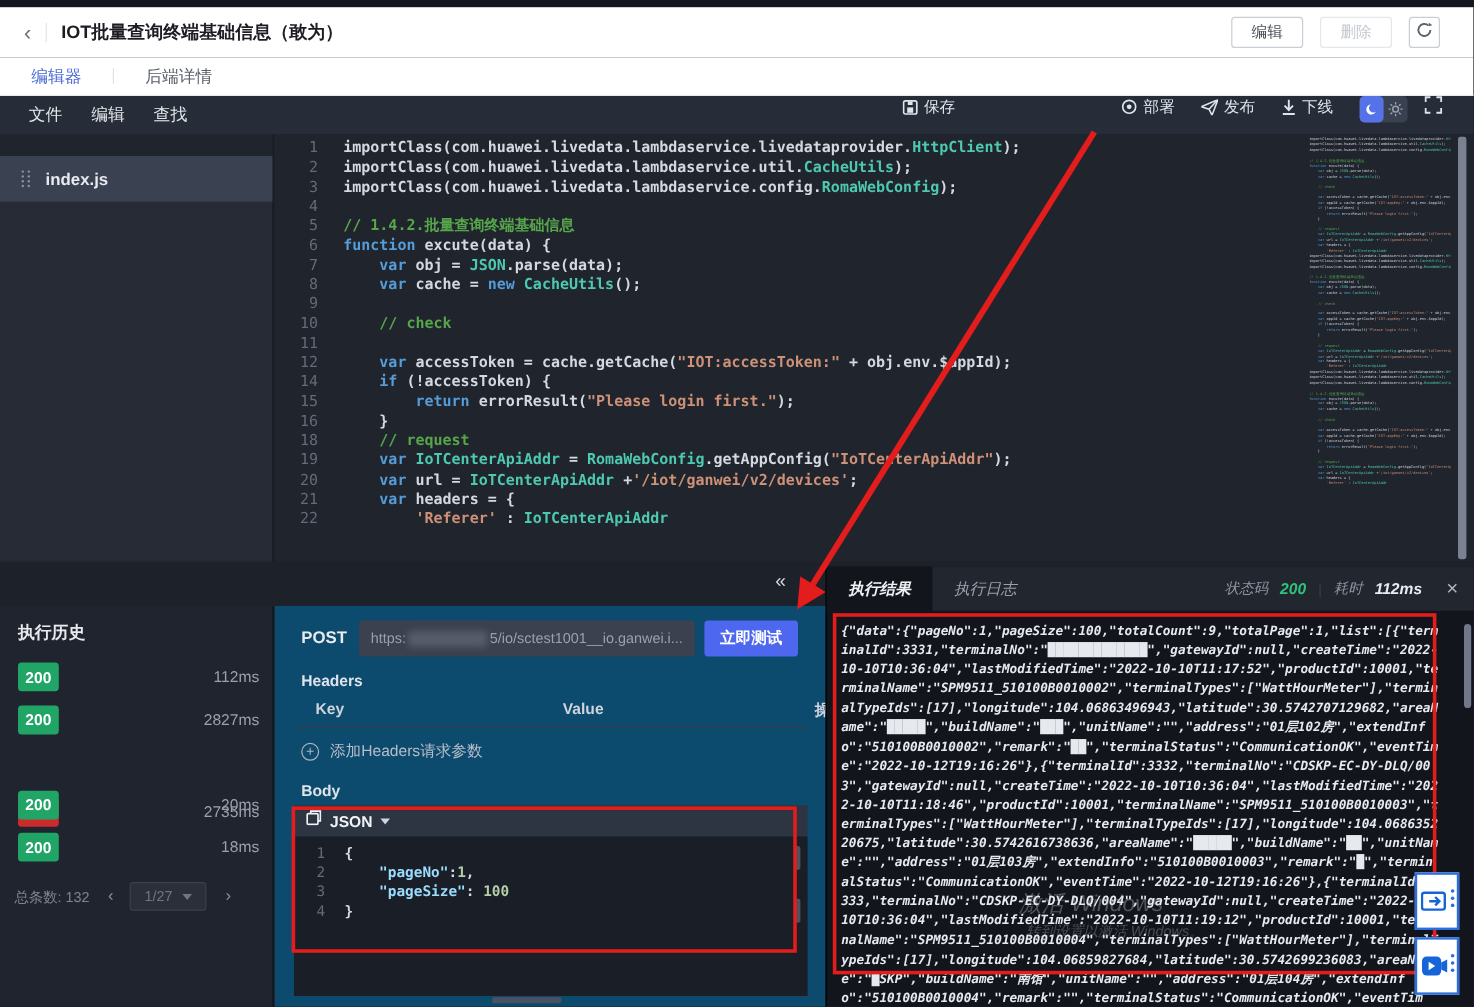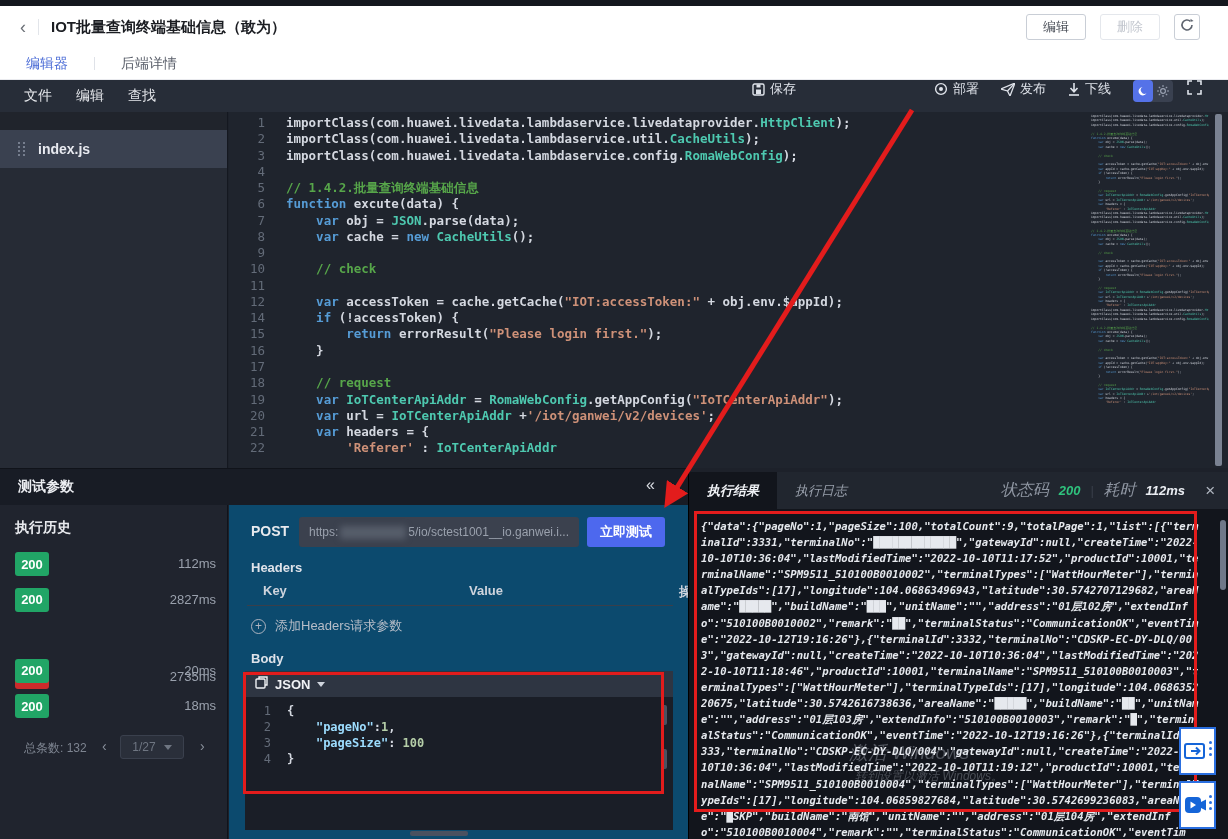--- a/index.html
+++ b/index.html
@@ -68,21 +68,21 @@
     display:flex; align-items:center; }
   #test-panel-title { margin-left:18px; color:#eceef2; font-size:14px; font-weight:bold; }
   #collapse-icon { position:absolute; left:646px; top:476px; color:#d8dbe2; font-size:16px; cursor:pointer; }
 
   #history-panel { left:0; top:505px; width:228px; height:334px; background:#20242e; border-right:1px solid #10131a; }
   #history-title { position:absolute; left:15px; top:14px; color:#e8eaee; font-size:14px; font-weight:bold; }
   .hist-item { position:absolute; left:0; width:228px; height:30px; cursor:pointer; }
   .hist-badge { position:absolute; left:15px; top:0; width:34px; height:24px; border-radius:3px; color:#fff;
     font-size:13px; font-weight:bold; display:flex; align-items:center; justify-content:center; }
   .hist-time { position:absolute; right:12px; top:4px; color:#9aa1ad; font-size:13px; }
-  #history-footer { position:absolute; left:16px; top:228px; width:184px; height:30px; }
+  #history-footer { position:absolute; left:4px; top:228px; width:184px; height:30px; }
   #total-label { position:absolute; left:8px; top:7px; color:#7d8490; font-size:12px; }
   #page-prev { position:absolute; left:86px; top:5px; color:#8a919d; font-size:14px; cursor:pointer; }
   #page-select { position:absolute; left:104px; top:2px; width:64px; height:24px; background:#2a2f3a;
     border:1px solid #3a404d; border-radius:3px; color:#6f7682; font-size:12px; display:flex; align-items:center;
     justify-content:center; gap:8px; cursor:pointer; }
   .caret-down { width:0; height:0; border-left:4px solid transparent; border-right:4px solid transparent; border-top:5px solid #6f7682; }
   #page-next { position:absolute; left:184px; top:5px; color:#8a919d; font-size:14px; cursor:pointer; }
 
   #request-panel { left:229px; top:505px; width:494px; height:334px; background:#0c4a6e; }
   #method-label { position:absolute; left:22px; top:18px; color:#e8eaee; font-size:14px; font-weight:bold; }
@@ -113,21 +113,21 @@
   .mini-thumb { position:absolute; width:5px; background:#4b5260; border-radius:2px; }
   #hscroll-thumb { position:absolute; left:181px; top:326px; width:58px; height:5px; background:#4a5160; border-radius:2px; }
 
   
   #result-panel { left:688px; top:472px; width:540px; height:371px; background:#12151c; border-left:1px solid #000;font-style:italic; }
   #result-tabbar { position:absolute; left:0; top:0; width:540px; height:37px; background:#21262f; display:flex; }
   .res-tab { height:37px; padding:0 18px; display:flex; align-items:center; font-size:13px; cursor:pointer; }
   .res-tab.active { background:#12151c; color:#f0f2f6; font-weight:bold; }
   .res-tab.inactive { color:#9aa1ad; }
   #res-status { position:absolute; right:14px; top:0; height:37px; display:flex; align-items:center; gap:10px; }
-  .status-lbl { color:#8f96a2; font-size:16px; }
+  .status-lbl { color:#8f96a2; font-size:12px; }
   #status-code { color:#2fc27d; font-size:13px; font-weight:bold; }
   .status-sep { color:#3a404c; font-size:12px; }
   #time-value { color:#e9ecf1; font-size:13px; font-weight:bold; }
   #result-close { color:#b0b6c0; font-size:17px; margin-left:10px; cursor:pointer; line-height:1; }
   #response-text { position:absolute; left:12px; top:46px; width:498px; height:322px; overflow:hidden;
     font-family:"DejaVu Sans Mono","Liberation Mono",monospace; font-size:10.6px; line-height:16.1px;
     font-weight:bold; color:#e6e9ee; white-space:pre-wrap; word-break:break-all; }
   #result-scroll { position:absolute; left:531px; top:48px; width:6px; height:70px; background:#707889; border-radius:3px; }
   #watermark { position:absolute; left:160px; top:268px; color:rgba(215,222,232,0.32); font-size:19px; pointer-events:none; }
   #watermark2 { position:absolute; left:166px; top:296px; color:rgba(215,222,232,0.28); font-size:12px; pointer-events:none; }
@@ -286,34 +286,30 @@
         <div class="code-line"><span class="ln">6</span><span class="ct"><span class="tk-k">function</span><span class="tk-p"> excute(data) {</span></span></div>
         <div class="code-line"><span class="ln">7</span><span class="ct"><span class="tk-p">    </span><span class="tk-k">var</span><span class="tk-p"> obj = </span><span class="tk-t">JSON</span><span class="tk-p">.parse(data);</span></span></div>
         <div class="code-line"><span class="ln">8</span><span class="ct"><span class="tk-p">    </span><span class="tk-k">var</span><span class="tk-p"> cache = </span><span class="tk-k">new</span><span class="tk-p"> </span><span class="tk-t">CacheUtils</span><span class="tk-p">();</span></span></div>
         <div class="code-line"><span class="ln">9</span><span class="ct"></span></div>
         <div class="code-line"><span class="ln">10</span><span class="ct"><span class="tk-p">    </span><span class="tk-c">// check</span></span></div>
         <div class="code-line"><span class="ln">11</span><span class="ct"></span></div>
         <div class="code-line"><span class="ln">12</span><span class="ct"><span class="tk-p">    </span><span class="tk-k">var</span><span class="tk-p"> accessToken = cache.getCache(</span><span class="tk-s">"IOT:accessToken:"</span><span class="tk-p"> + obj.env.$appId);</span></span></div>
         <div class="code-line"><span class="ln">14</span><span class="ct"><span class="tk-p">    </span><span class="tk-k">if</span><span class="tk-p"> (!accessToken) {</span></span></div>
         <div class="code-line"><span class="ln">15</span><span class="ct"><span class="tk-p">        </span><span class="tk-k">return</span><span class="tk-p"> errorResult(</span><span class="tk-s">"Please login first."</span><span class="tk-p">);</span></span></div>
         <div class="code-line"><span class="ln">16</span><span class="ct"><span class="tk-p">    }</span></span></div>
-        <div class="code-line"><span class="ln">17</span><span class="ct"></span></div>
         <div class="code-line"><span class="ln">18</span><span class="ct"><span class="tk-p">    </span><span class="tk-c">// request</span></span></div>
         <div class="code-line"><span class="ln">19</span><span class="ct"><span class="tk-p">    </span><span class="tk-k">var</span><span class="tk-p"> </span><span class="tk-t">IoTCenterApiAddr</span><span class="tk-p"> = </span><span class="tk-t">RomaWebConfig</span><span class="tk-p">.getAppConfig(</span><span class="tk-s">"IoTCenterApiAddr"</span><span class="tk-p">);</span></span></div>
         <div class="code-line"><span class="ln">20</span><span class="ct"><span class="tk-p">    </span><span class="tk-k">var</span><span class="tk-p"> url = </span><span class="tk-t">IoTCenterApiAddr</span><span class="tk-p"> +</span><span class="tk-s">'/iot/ganwei/v2/devices'</span><span class="tk-p">;</span></span></div>
         <div class="code-line"><span class="ln">21</span><span class="ct"><span class="tk-p">    </span><span class="tk-k">var</span><span class="tk-p"> headers = {</span></span></div>
         <div class="code-line"><span class="ln">22</span><span class="ct"><span class="tk-p">        </span><span class="tk-s">'Referer'</span><span class="tk-p"> : </span><span class="tk-t">IoTCenterApiAddr</span></span></div>
       </div>
     <div id="minimap"><div><span class="tk-p">importClass(com.huawei.livedata.lambdaservice.livedataprovider.</span><span class="tk-t">HttpClient</span></div><div><span class="tk-p">importClass(com.huawei.livedata.lambdaservice.util.</span><span class="tk-t">CacheUtils</span><span class="tk-p">);</span></div><div><span class="tk-p">importClass(com.huawei.livedata.lambdaservice.config.</span><span class="tk-t">RomaWebConfig</span></div><div>&nbsp;</div><div><span class="tk-c">// 1.4.2.批量查询终端基础信息</span></div><div><span class="tk-k">function</span><span class="tk-p"> excute(data) {</span></div><div><span class="tk-p">    </span><span class="tk-k">var</span><span class="tk-p"> obj = </span><span class="tk-t">JSON</span><span class="tk-p">.parse(data);</span></div><div><span class="tk-p">    </span><span class="tk-k">var</span><span class="tk-p"> cache = </span><span class="tk-k">new</span><span class="tk-p"> </span><span class="tk-t">CacheUtils</span><span class="tk-p">();</span></div><div>&nbsp;</div><div><span class="tk-p">    </span><span class="tk-c">// check</span></div><div>&nbsp;</div><div><span class="tk-p">    </span><span class="tk-k">var</span><span class="tk-p"> accessToken = cache.getCache(</span><span class="tk-s">"IOT:accessToken:"</span><span class="tk-p"> + obj.env.$appId);</span></div><div><span class="tk-p">    </span><span class="tk-k">var</span><span class="tk-p"> appId = cache.getCache(</span><span class="tk-s">"IOT:appKey:"</span><span class="tk-p"> + obj.env.$appId);</span></div><div><span class="tk-p">    </span><span class="tk-k">if</span><span class="tk-p"> (!accessToken) {</span></div><div><span class="tk-p">        </span><span class="tk-k">return</span><span class="tk-p"> errorResult(</span><span class="tk-s">"Please login first."</span><span class="tk-p">);</span></div><div><span class="tk-p">    }</span></div><div>&nbsp;</div><div><span class="tk-p">    </span><span class="tk-c">// request</span></div><div><span class="tk-p">    </span><span class="tk-k">var</span><span class="tk-p"> </span><span class="tk-t">IoTCenterApiAddr</span><span class="tk-p"> = </span><span class="tk-t">RomaWebConfig</span><span class="tk-p">.getAppConfig(</span><span class="tk-s">"IoTCenterApiAddr"</span></div><div><span class="tk-p">    </span><span class="tk-k">var</span><span class="tk-p"> url = </span><span class="tk-t">IoTCenterApiAddr</span><span class="tk-p"> +</span><span class="tk-s">'/iot/ganwei/v2/devices'</span><span class="tk-p">;</span></div><div><span class="tk-p">    </span><span class="tk-k">var</span><span class="tk-p"> headers = {</span></div><div><span class="tk-p">        </span><span class="tk-s">'Referer'</span><span class="tk-p"> : </span><span class="tk-t">IoTCenterApiAddr</span></div><div><span class="tk-p">importClass(com.huawei.livedata.lambdaservice.livedataprovider.</span><span class="tk-t">HttpClient</span></div><div><span class="tk-p">importClass(com.huawei.livedata.lambdaservice.util.</span><span class="tk-t">CacheUtils</span><span class="tk-p">);</span></div><div><span class="tk-p">importClass(com.huawei.livedata.lambdaservice.config.</span><span class="tk-t">RomaWebConfig</span></div><div>&nbsp;</div><div><span class="tk-c">// 1.4.2.批量查询终端基础信息</span></div><div><span class="tk-k">function</span><span class="tk-p"> excute(data) {</span></div><div><span class="tk-p">    </span><span class="tk-k">var</span><span class="tk-p"> obj = </span><span class="tk-t">JSON</span><span class="tk-p">.parse(data);</span></div><div><span class="tk-p">    </span><span class="tk-k">var</span><span class="tk-p"> cache = </span><span class="tk-k">new</span><span class="tk-p"> </span><span class="tk-t">CacheUtils</span><span class="tk-p">();</span></div><div>&nbsp;</div><div><span class="tk-p">    </span><span class="tk-c">// check</span></div><div>&nbsp;</div><div><span class="tk-p">    </span><span class="tk-k">var</span><span class="tk-p"> accessToken = cache.getCache(</span><span class="tk-s">"IOT:accessToken:"</span><span class="tk-p"> + obj.env.$appId);</span></div><div><span class="tk-p">    </span><span class="tk-k">var</span><span class="tk-p"> appId = cache.getCache(</span><span class="tk-s">"IOT:appKey:"</span><span class="tk-p"> + obj.env.$appId);</span></div><div><span class="tk-p">    </span><span class="tk-k">if</span><span class="tk-p"> (!accessToken) {</span></div><div><span class="tk-p">        </span><span class="tk-k">return</span><span class="tk-p"> errorResult(</span><span class="tk-s">"Please login first."</span><span class="tk-p">);</span></div><div><span class="tk-p">    }</span></div><div>&nbsp;</div><div><span class="tk-p">    </span><span class="tk-c">// request</span></div><div><span class="tk-p">    </span><span class="tk-k">var</span><span class="tk-p"> </span><span class="tk-t">IoTCenterApiAddr</span><span class="tk-p"> = </span><span class="tk-t">RomaWebConfig</span><span class="tk-p">.getAppConfig(</span><span class="tk-s">"IoTCenterApiAddr"</span></div><div><span class="tk-p">    </span><span class="tk-k">var</span><span class="tk-p"> url = </span><span class="tk-t">IoTCenterApiAddr</span><span class="tk-p"> +</span><span class="tk-s">'/iot/ganwei/v2/devices'</span><span class="tk-p">;</span></div><div><span class="tk-p">    </span><span class="tk-k">var</span><span class="tk-p"> headers = {</span></div><div><span class="tk-p">        </span><span class="tk-s">'Referer'</span><span class="tk-p"> : </span><span class="tk-t">IoTCenterApiAddr</span></div><div><span class="tk-p">importClass(com.huawei.livedata.lambdaservice.livedataprovider.</span><span class="tk-t">HttpClient</span></div><div><span class="tk-p">importClass(com.huawei.livedata.lambdaservice.util.</span><span class="tk-t">CacheUtils</span><span class="tk-p">);</span></div><div><span class="tk-p">importClass(com.huawei.livedata.lambdaservice.config.</span><span class="tk-t">RomaWebConfig</span></div><div>&nbsp;</div><div><span class="tk-c">// 1.4.2.批量查询终端基础信息</span></div><div><span class="tk-k">function</span><span class="tk-p"> excute(data) {</span></div><div><span class="tk-p">    </span><span class="tk-k">var</span><span class="tk-p"> obj = </span><span class="tk-t">JSON</span><span class="tk-p">.parse(data);</span></div><div><span class="tk-p">    </span><span class="tk-k">var</span><span class="tk-p"> cache = </span><span class="tk-k">new</span><span class="tk-p"> </span><span class="tk-t">CacheUtils</span><span class="tk-p">();</span></div><div>&nbsp;</div><div><span class="tk-p">    </span><span class="tk-c">// check</span></div><div>&nbsp;</div><div><span class="tk-p">    </span><span class="tk-k">var</span><span class="tk-p"> accessToken = cache.getCache(</span><span class="tk-s">"IOT:accessToken:"</span><span class="tk-p"> + obj.env.$appId);</span></div><div><span class="tk-p">    </span><span class="tk-k">var</span><span class="tk-p"> appId = cache.getCache(</span><span class="tk-s">"IOT:appKey:"</span><span class="tk-p"> + obj.env.$appId);</span></div><div><span class="tk-p">    </span><span class="tk-k">if</span><span class="tk-p"> (!accessToken) {</span></div><div><span class="tk-p">        </span><span class="tk-k">return</span><span class="tk-p"> errorResult(</span><span class="tk-s">"Please login first."</span><span class="tk-p">);</span></div><div><span class="tk-p">    }</span></div><div>&nbsp;</div><div><span class="tk-p">    </span><span class="tk-c">// request</span></div><div><span class="tk-p">    </span><span class="tk-k">var</span><span class="tk-p"> </span><span class="tk-t">IoTCenterApiAddr</span><span class="tk-p"> = </span><span class="tk-t">RomaWebConfig</span><span class="tk-p">.getAppConfig(</span><span class="tk-s">"IoTCenterApiAddr"</span></div><div><span class="tk-p">    </span><span class="tk-k">var</span><span class="tk-p"> url = </span><span class="tk-t">IoTCenterApiAddr</span><span class="tk-p"> +</span><span class="tk-s">'/iot/ganwei/v2/devices'</span><span class="tk-p">;</span></div><div><span class="tk-p">    </span><span class="tk-k">var</span><span class="tk-p"> headers = {</span></div><div><span class="tk-p">        </span><span class="tk-s">'Referer'</span><span class="tk-p"> : </span><span class="tk-t">IoTCenterApiAddr</span></div></div>
     <div id="editor-scrollbar"></div>
   </div>
 
-  <div class="abs" id="bottom-left-header">
-    <span id="test-panel-title">测试参数</span>
-  </div>
   <span class="abs" id="collapse-icon">«</span>
 
   <div class="abs" id="history-panel">
     <span id="history-title">执行历史</span>
     <div id="history-list">
         <div class="hist-item" style="top: 47px;">
           <span class="hist-badge" style="background: rgb(33, 165, 102);">200</span>
           <span class="hist-time">112ms</span>
         </div>
         <div class="hist-item" style="top: 82.5px;">

